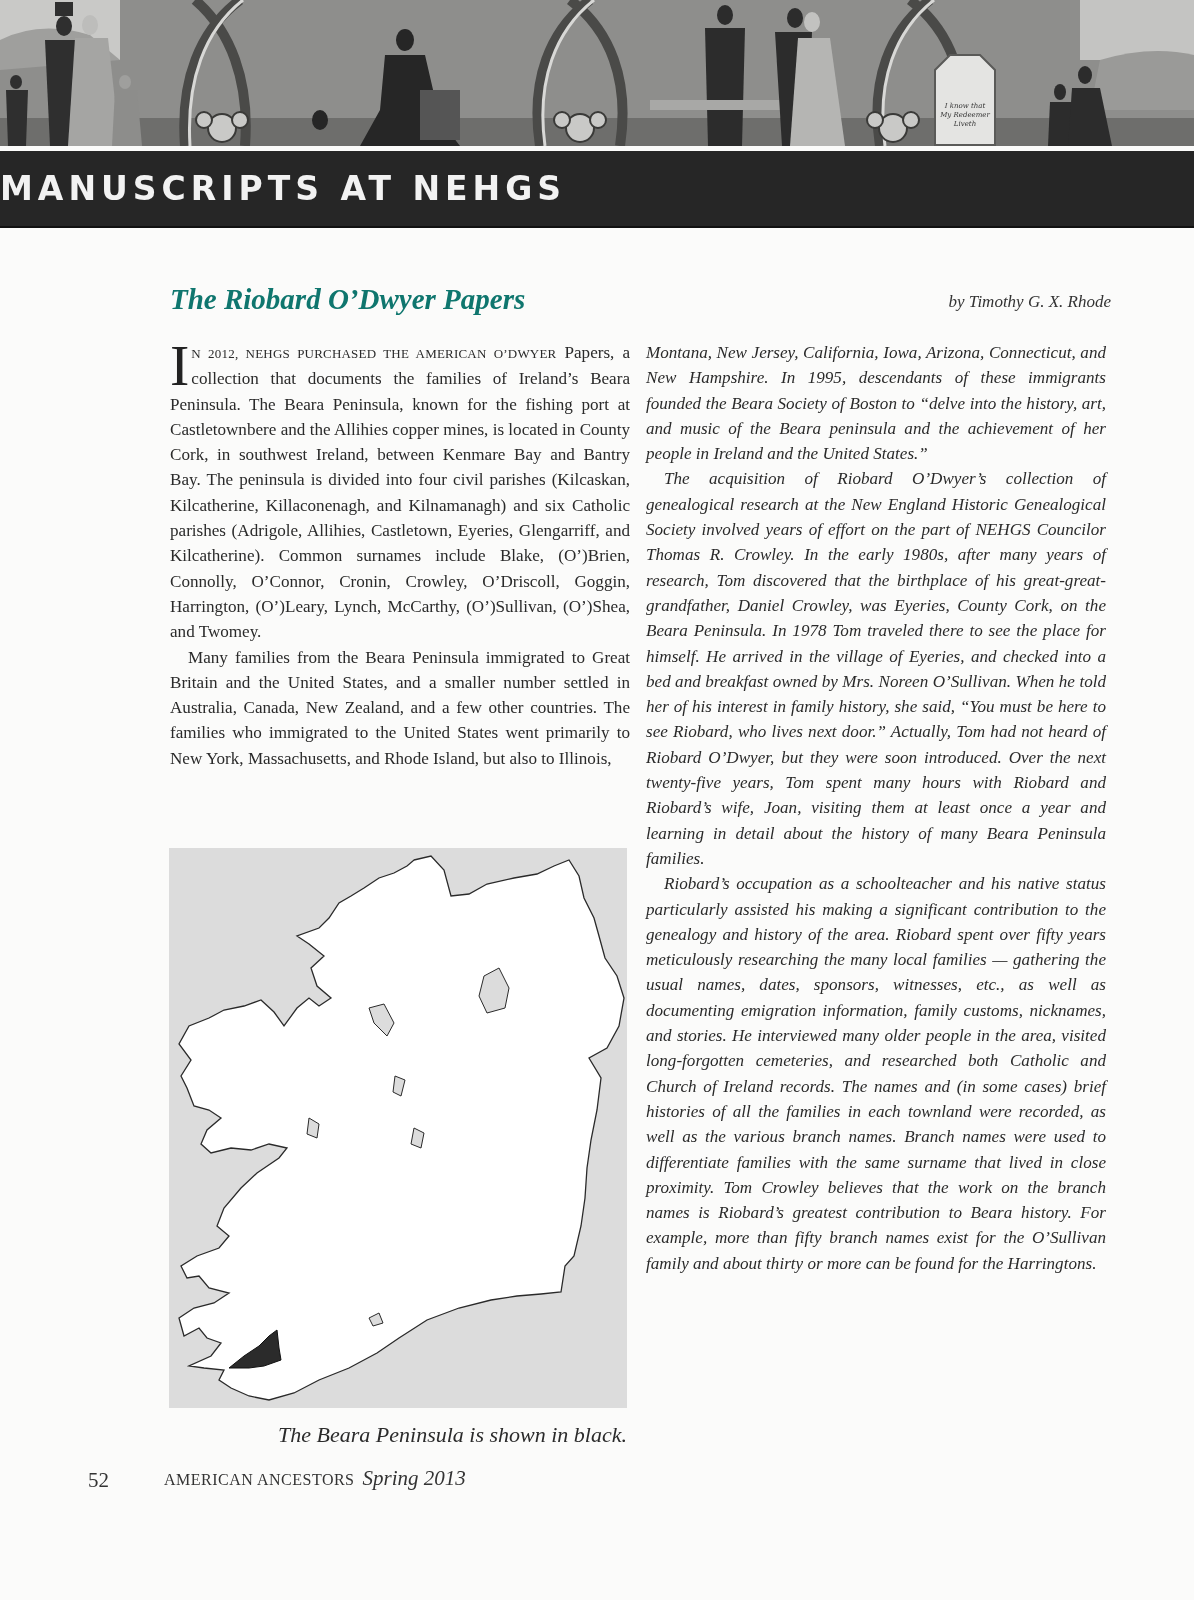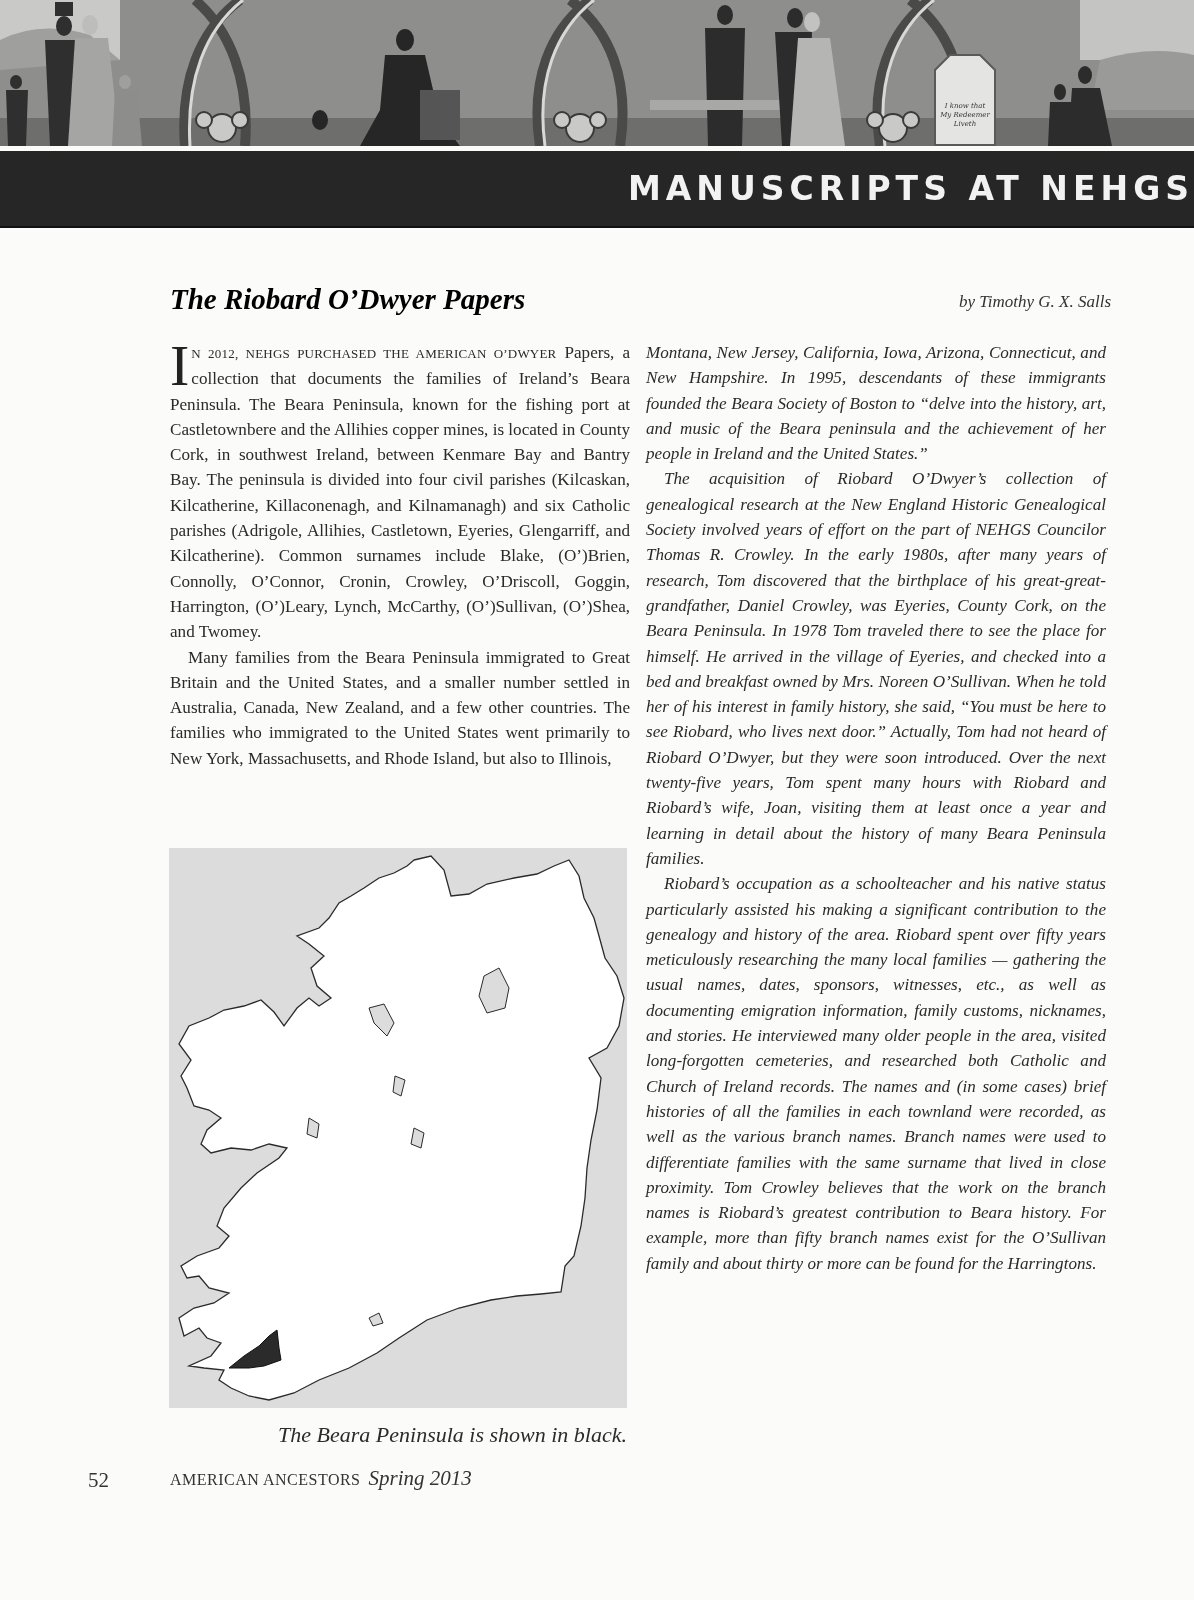--- a/index.html
+++ b/index.html
@@ -10,30 +10,30 @@
   }
   .banner {
     position: absolute; left: 0; top: 0; width: 1194px; height: 146px;
     background: linear-gradient(180deg, #9a9a98 0%, #7f7f7d 55%, #6c6c6a 100%);
     overflow: hidden;
   }
   .banner svg { position: absolute; left: 0; top: 0; }
   .title-bar {
     position: absolute; left: 0; top: 151px; width: 1194px; height: 75px;
     background: #262626; border-bottom: 2px solid #111;
-    display: flex; align-items: center; justify-content: flex-end;
+    display: flex; align-items: center; justify-content: flex-start;
   }
   .title-bar span {
     color: #f2f2f2; font-family: "DejaVu Sans", sans-serif; font-weight: bold;
     font-size: 33px; letter-spacing: 5px;
   }
   .article-title {
     position: absolute; left: 170px; top: 283px;
     font-family: "Liberation Serif", serif; font-style: italic; font-weight: bold;
-    font-size: 29px; color: #000000; margin: 0;
+    font-size: 29px; color: #0f766e; margin: 0;
   }
   .byline {
     position: absolute; right: 83px; top: 292px;
     font-style: italic; font-size: 17px; color: #333;
   }
   .col {
     position: absolute; font-size: 17.1px; line-height: 25.3px;
     text-align: justify; color: #2a2a2a; hyphens: none;
   }
   .col p { margin: 0; }
@@ -51,21 +51,21 @@
   }
   .map-box svg { width: 100%; height: 100%; }
   .caption {
     position: absolute; right: 567px; top: 1422px;
     font-style: italic; font-size: 22px; color: #2b2b2b;
   }
   .folio {
     position: absolute; left: 88px; top: 1468px; font-size: 21px; color: #333;
   }
   .running-foot {
-    position: absolute; left: 170px; top: 1466px; font-size: 21px; color: #333;
+    position: absolute; left: 164px; top: 1466px; font-size: 21px; color: #333;
   }
   .running-foot .sc-big { font-size: 16px; letter-spacing: 0.5px; }
   .running-foot .issue { font-style: italic; margin-left: 8px; }
 </style>
 </head>
 <body>
 
 <div class="banner">
   <svg width="1194" height="146" viewBox="0 0 1194 146">
 
@@ -146,21 +146,21 @@
       <path d="M1072,88 L1100,88 L1112,146 L1068,146 Z"></path>
     </g>
   </svg>
 </div>
 
 <div class="title-bar">
   <span>MANUSCRIPTS AT NEHGS</span>
 </div>
 
 <h1 class="article-title">The Riobard O’Dwyer Papers</h1>
-<div class="byline">by Timothy G. X. Salls</div>
+<div class="byline">by Timothy G. X. Rhode</div>
 
 <div class="col col-left">
   <p>
     <span class="dropcap">I</span><span class="sc">N 2012, NEHGS PURCHASED THE AMERICAN O’DWYER</span>
     <span>Papers, a collection that documents the families of Ireland’s Beara Peninsula. The Beara Peninsula, known for the fishing port at Castletownbere and the Allihies copper mines, is located in County Cork, in southwest Ireland, between Kenmare Bay and Bantry Bay. The peninsula is divided into four civil parishes (Kilcaskan, Kilcatherine, Killaconenagh, and Kilnamanagh) and six Catholic parishes (Adrigole, Allihies, Castletown, Eyeries, Glengarriff, and Kilcatherine). Common surnames include Blake, (O’)Brien, Connolly, O’Connor, Cronin, Crowley, O’Driscoll, Goggin, Harrington, (O’)Leary, Lynch, McCarthy, (O’)Sullivan, (O’)Shea, and Twomey.</span>
   </p>
   <p class="indent">Many families from the Beara Peninsula immigrated to Great Britain and the United States, and a smaller number settled in Australia, Canada, New Zealand, and a few other countries. The families who immigrated to the United States went primarily to New York, Massachusetts, and Rhode Island, but also to Illinois,</p>
 </div>
 
 <div class="map-box">

